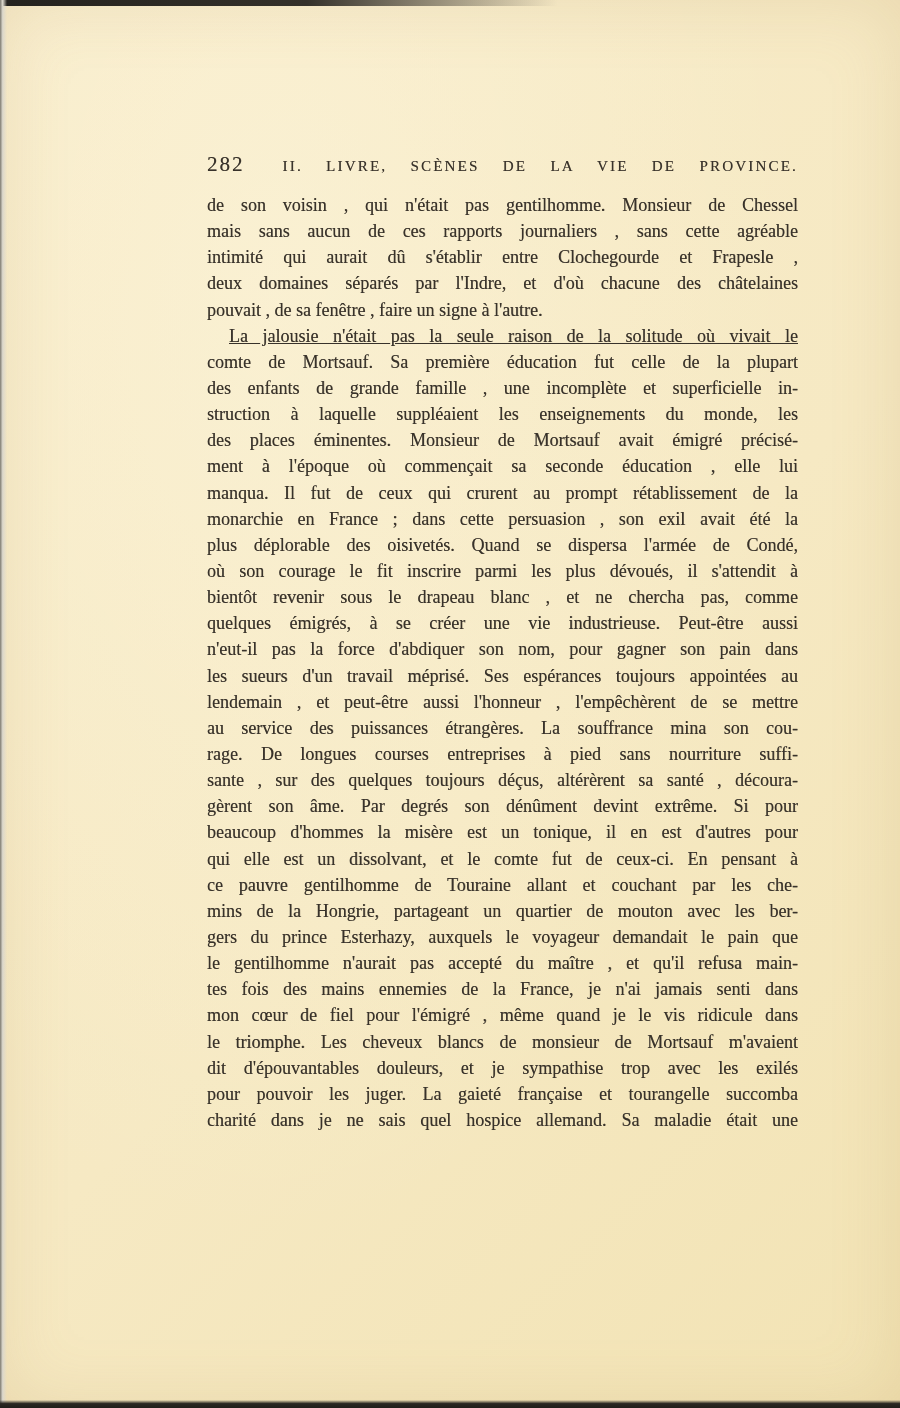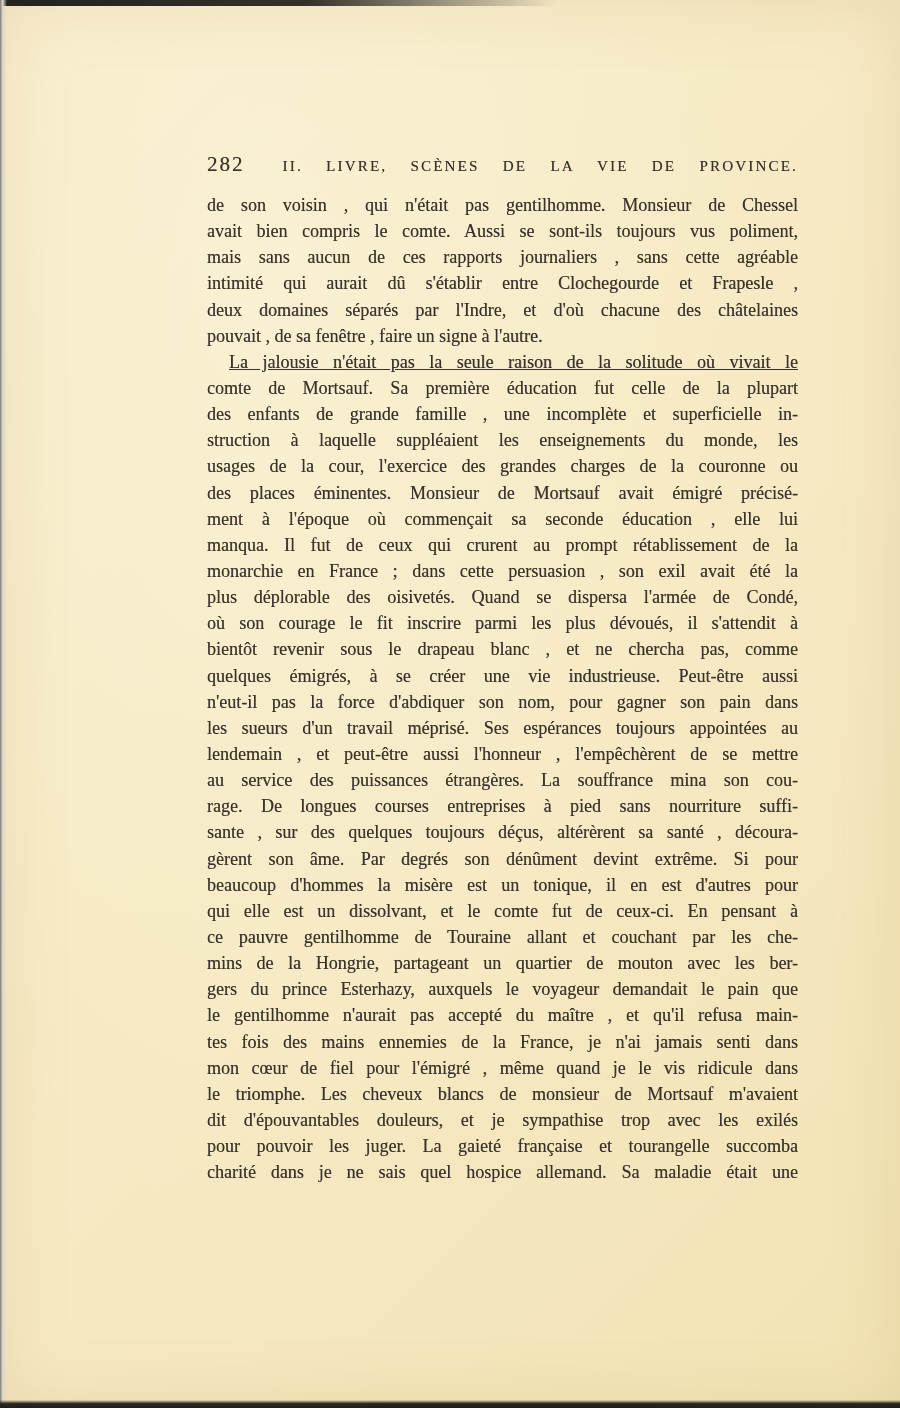--- a/index.html
+++ b/index.html
@@ -84,30 +84,28 @@
   <div class="edge-bottom"></div>
 
   <div class="page-content">
     <div class="running-head">
       <span class="pagenum">282</span>
       <span class="running-title">II. LIVRE, SCÈNES DE LA VIE DE PROVINCE.</span>
     </div>
 
     <div class="body-text">
         <div class="line">de son voisin , qui n'était pas gentilhomme. Monsieur de Chessel</div>
-        <div class="line">avait bien compris le comte. Aussi se sont-ils toujours vus poliment,</div>
         <div class="line">mais sans aucun de ces rapports journaliers , sans cette agréable</div>
         <div class="line">intimité qui aurait dû s'établir entre Clochegourde et Frapesle ,</div>
         <div class="line">deux domaines séparés par l'Indre, et d'où chacune des châtelaines</div>
         <div class="line end">pouvait , de sa fenêtre , faire un signe à l'autre.</div>
         <div class="line indent">La jalousie n'était pas la seule raison de la solitude où vivait le</div>
         <div class="line">comte de Mortsauf. Sa première éducation fut celle de la plupart</div>
         <div class="line">des enfants de grande famille , une incomplète et superficielle in-</div>
         <div class="line">struction à laquelle suppléaient les enseignements du monde, les</div>
-        <div class="line">usages de la cour, l'exercice des grandes charges de la couronne ou</div>
         <div class="line">des places éminentes. Monsieur de Mortsauf avait émigré précisé-</div>
         <div class="line">ment à l'époque où commençait sa seconde éducation , elle lui</div>
         <div class="line">manqua. Il fut de ceux qui crurent au prompt rétablissement de la</div>
         <div class="line">monarchie en France ; dans cette persuasion , son exil avait été la</div>
         <div class="line">plus déplorable des oisivetés. Quand se dispersa l'armée de Condé,</div>
         <div class="line">où son courage le fit inscrire parmi les plus dévoués, il s'attendit à</div>
         <div class="line">bientôt revenir sous le drapeau blanc , et ne chercha pas, comme</div>
         <div class="line">quelques émigrés, à se créer une vie industrieuse. Peut-être aussi</div>
         <div class="line">n'eut-il pas la force d'abdiquer son nom, pour gagner son pain dans</div>
         <div class="line">les sueurs d'un travail méprisé. Ses espérances toujours appointées au</div>

